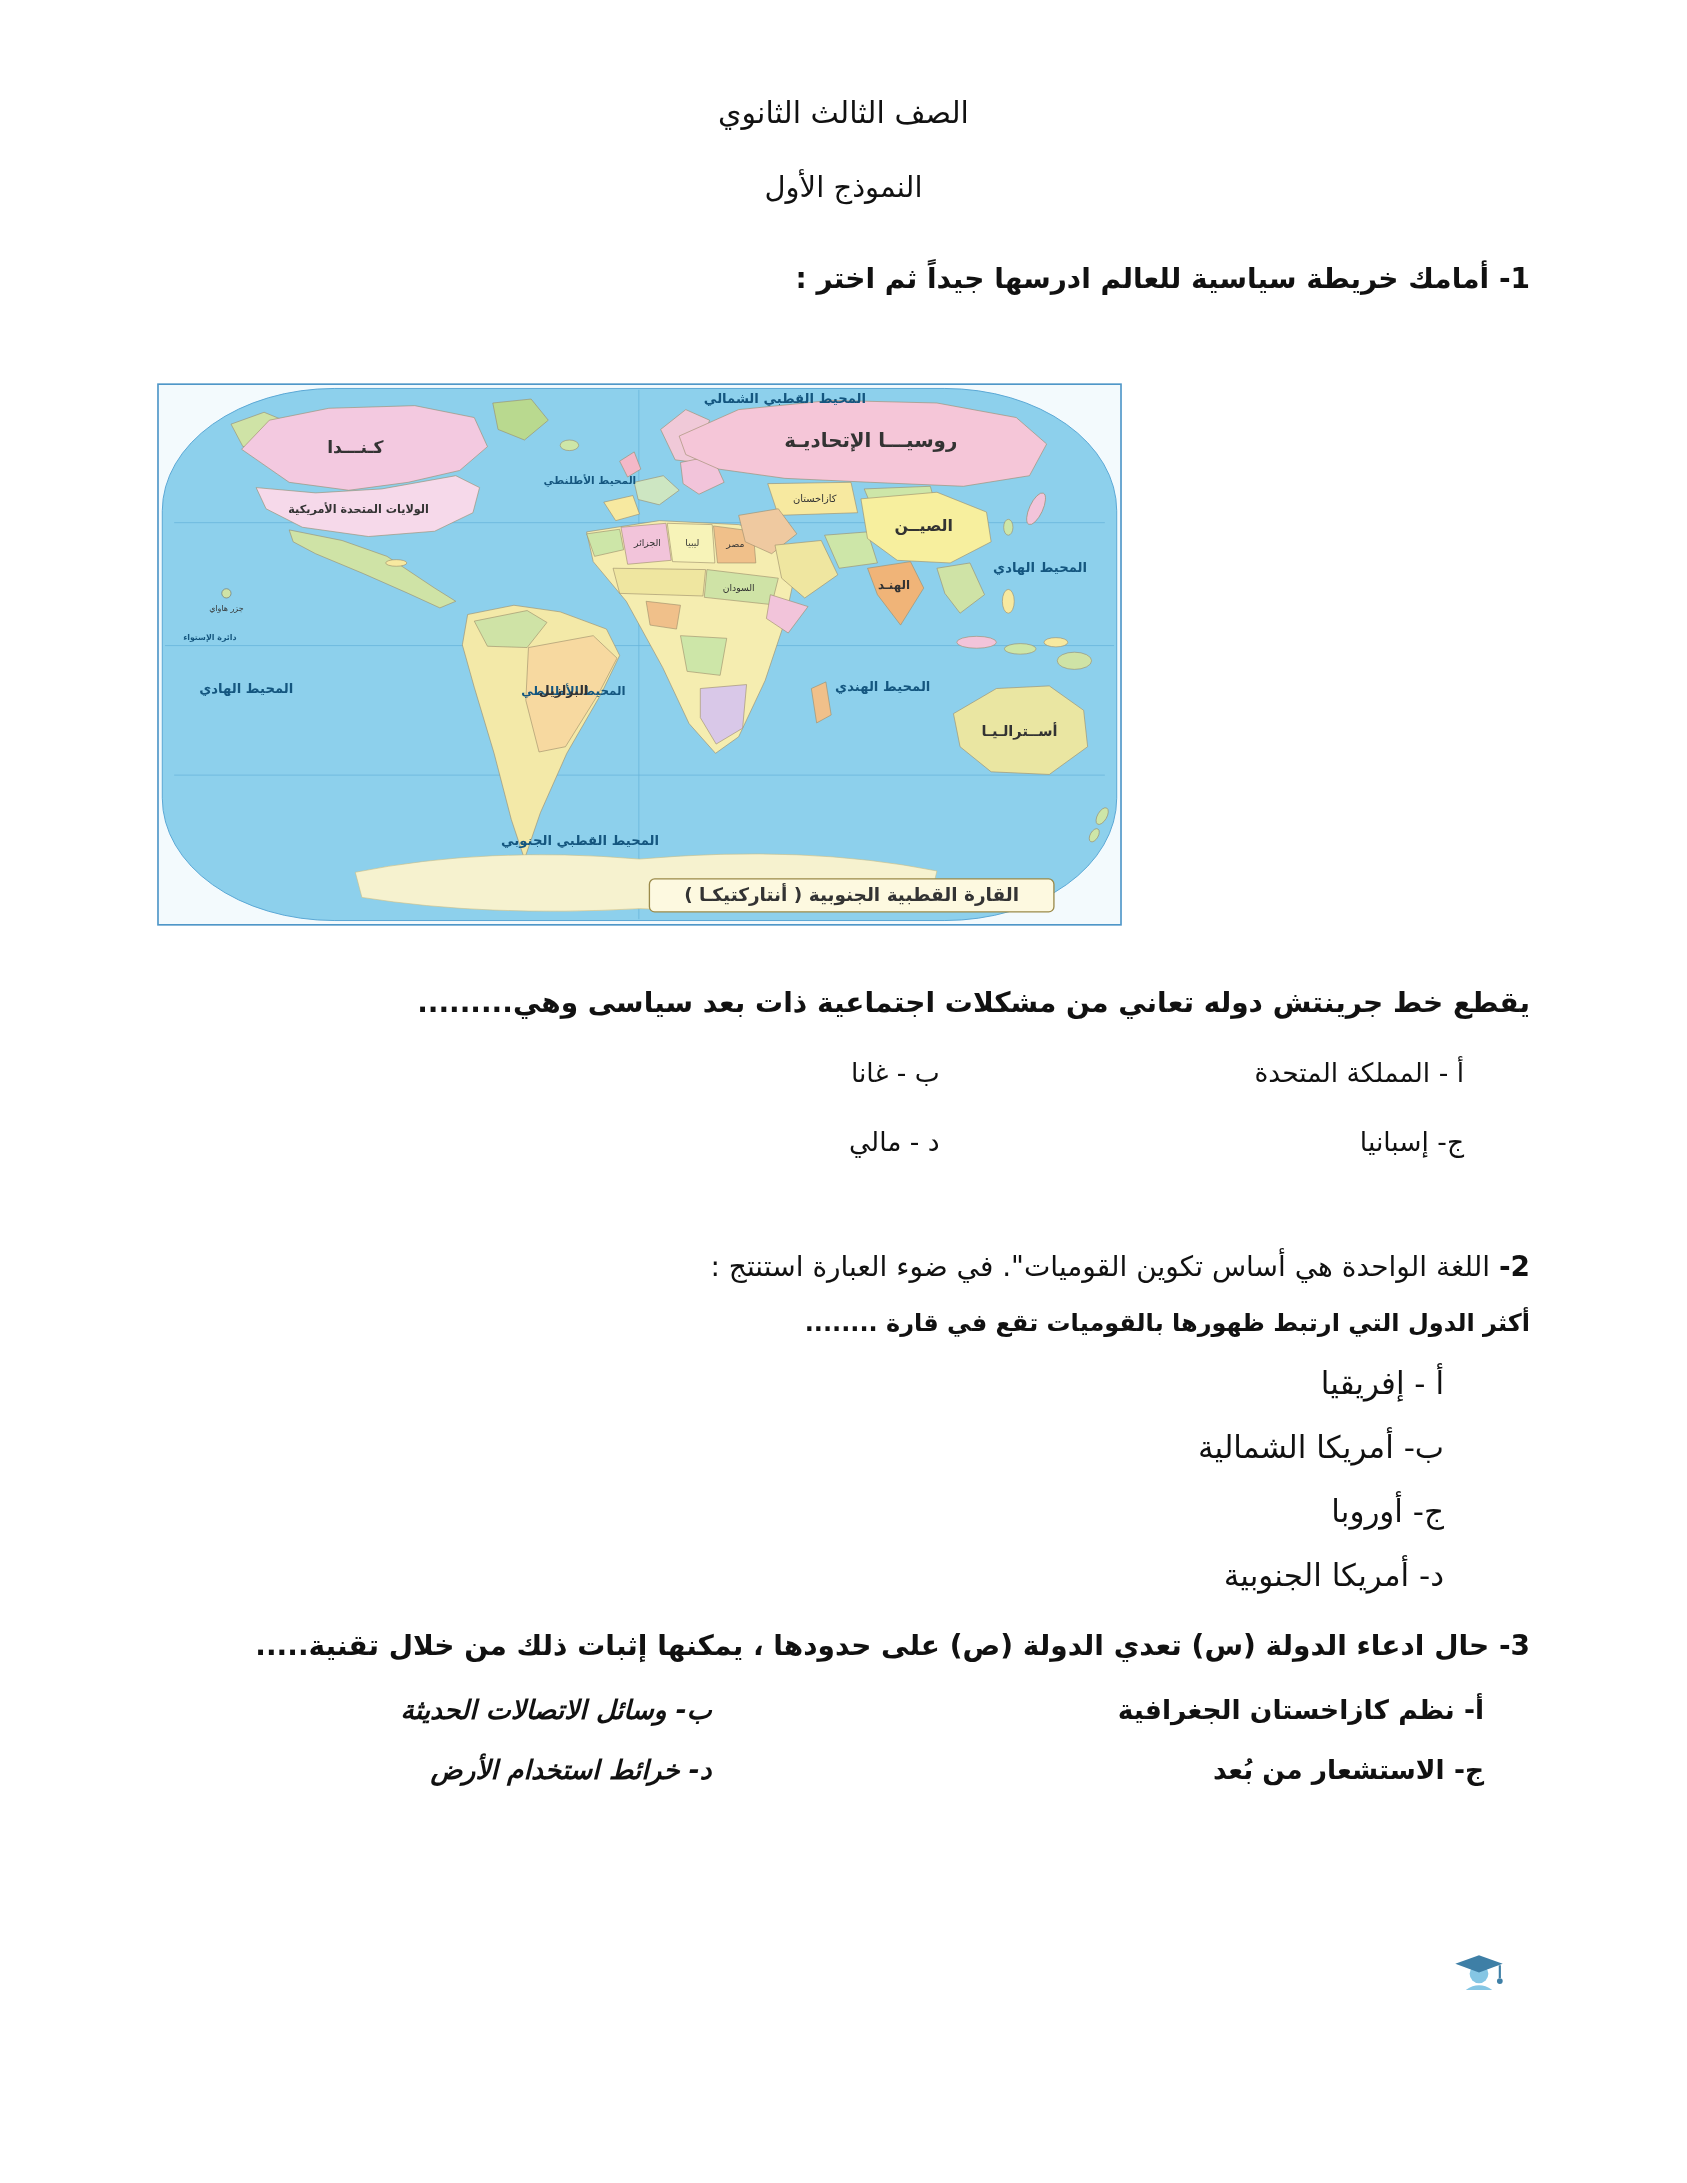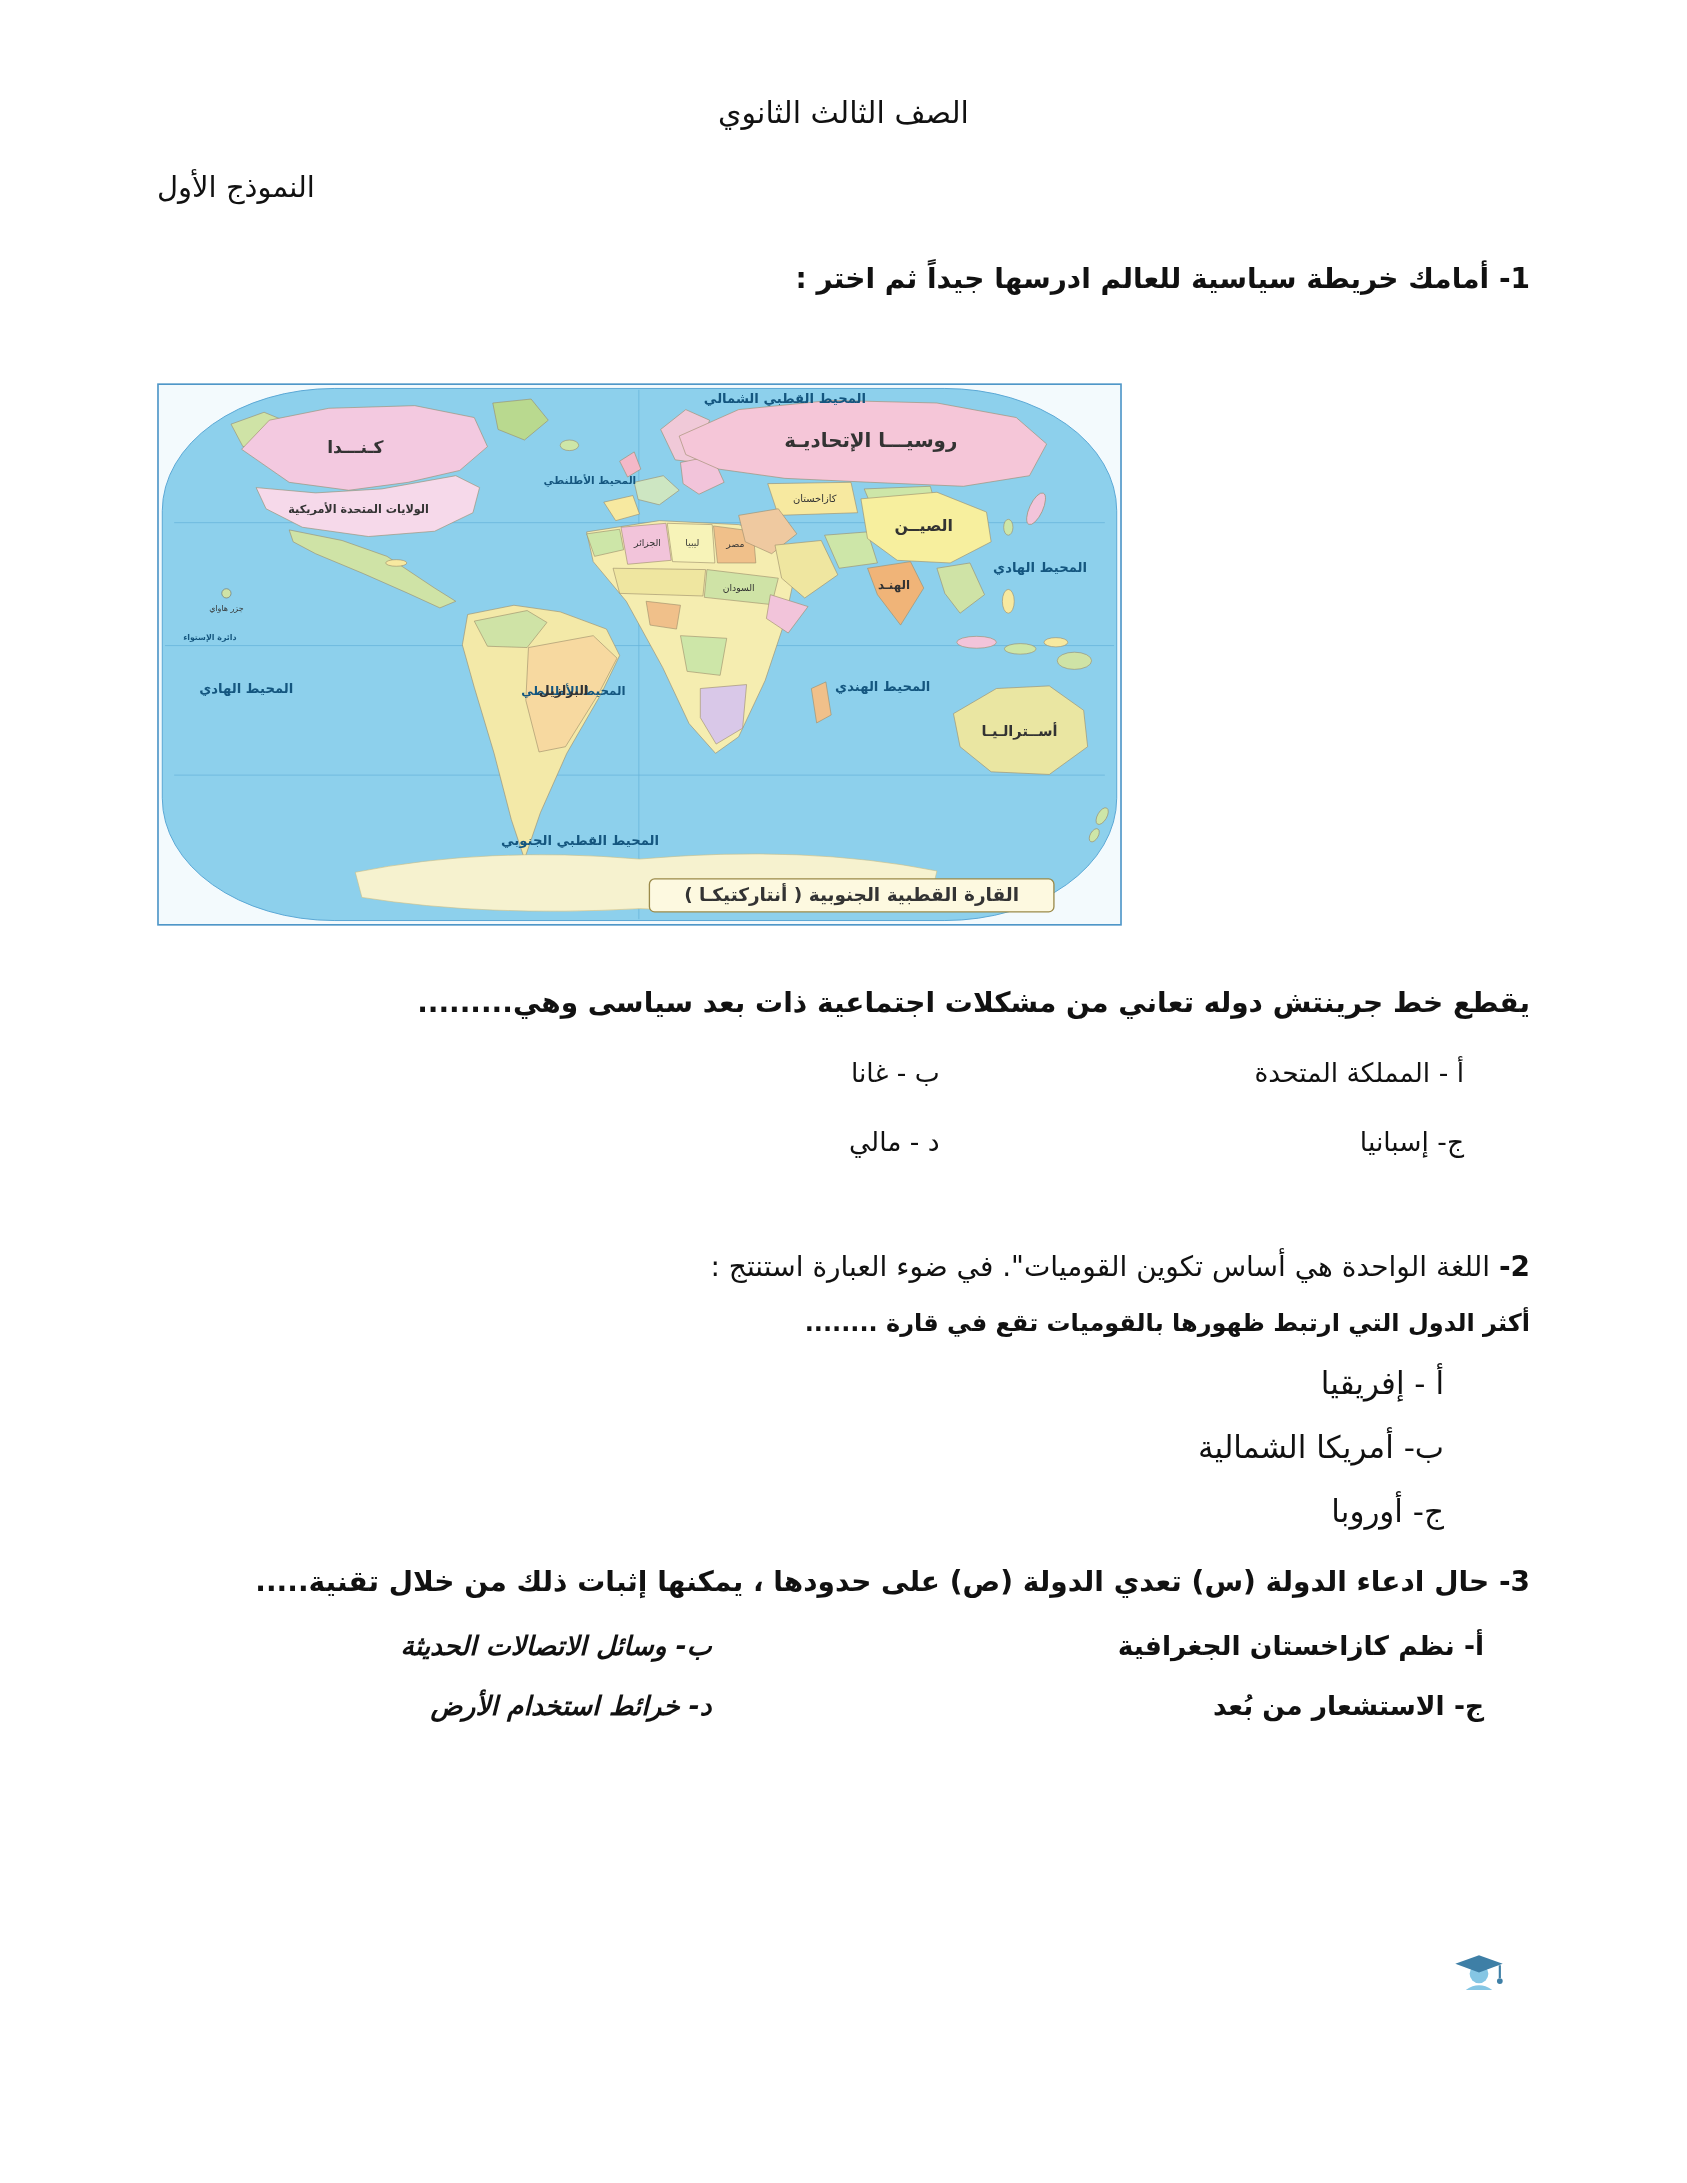--- a/index.html
+++ b/index.html
@@ -11,21 +11,21 @@
     color:#111;
   }
   .page {
     position:relative;
     width:1687px; height:1990px;
     padding:93px 157px 0 157px;
     background:#fff;
     overflow:hidden;
   }
   .title   { text-align:center; font-size:30px; line-height:1.3; margin-bottom:37px; font-weight:normal; }
-  .subtitle{ text-align:left; font-size:29px; line-height:1.3; margin-bottom:53px; font-weight:normal; }
+  .subtitle{ text-align:center; font-size:29px; line-height:1.3; margin-bottom:53px; font-weight:normal; }
   .q-head  { font-size:28px; font-weight:bold; line-height:1.35; }
   .q-head .regular { font-weight:normal; }
   .map-wrap { margin-top:86px; text-align:left; direction:ltr; }
   .q1-question { margin-top:58px; font-size:28px; font-weight:bold; }
   .opt-row { display:grid; grid-template-columns:43% 57%; font-size:26.5px; margin-top:38px; }
   .opt-row .c1 { padding-left:0; padding-right:66px; }
   .opt-row3 { display:grid; grid-template-columns:43% 57%; font-size:26.5px; font-weight:bold; margin-top:29px; }
   .opt-row3 .c1 { padding-right:46px; }
   .opt-row3 .c2 { padding-right:228px;font-style:italic; }
   .q2-block { margin-top:91px; }
@@ -159,20 +159,21 @@
     <div class="c2">د - مالي</div>
   </div>
 
   <div class="q2-block">
     <div class="q-head"><span>2-</span><span class="regular"> اللغة الواحدة هي أساس تكوين القوميات".  في ضوء العبارة استنتج :</span></div>
     <div class="q2-bold">أكثر الدول التي ارتبط ظهورها بالقوميات تقع في قارة ........</div>
     <div class="q2-opts">
       <div class="q2-opt">أ -   إفريقيا</div>
       <div class="q2-opt">ب-  أمريكا الشمالية</div>
       <div class="q2-opt">ج-  أوروبا</div>
+      <div class="q2-opt">د-   أمريكا الجنوبية</div>
     </div>
   </div>
 
   <div class="q3-block">
     <div class="q-head">3- حال ادعاء الدولة (س) تعدي الدولة (ص) على حدودها ، يمكنها إثبات ذلك من خلال تقنية.....</div>
     <div class="opt-row3">
       <div class="c1">أ- نظم كازاخستان الجغرافية</div>
       <div class="c2">ب- وسائل الاتصالات الحديثة</div>
     </div>
     <div class="opt-row3">

